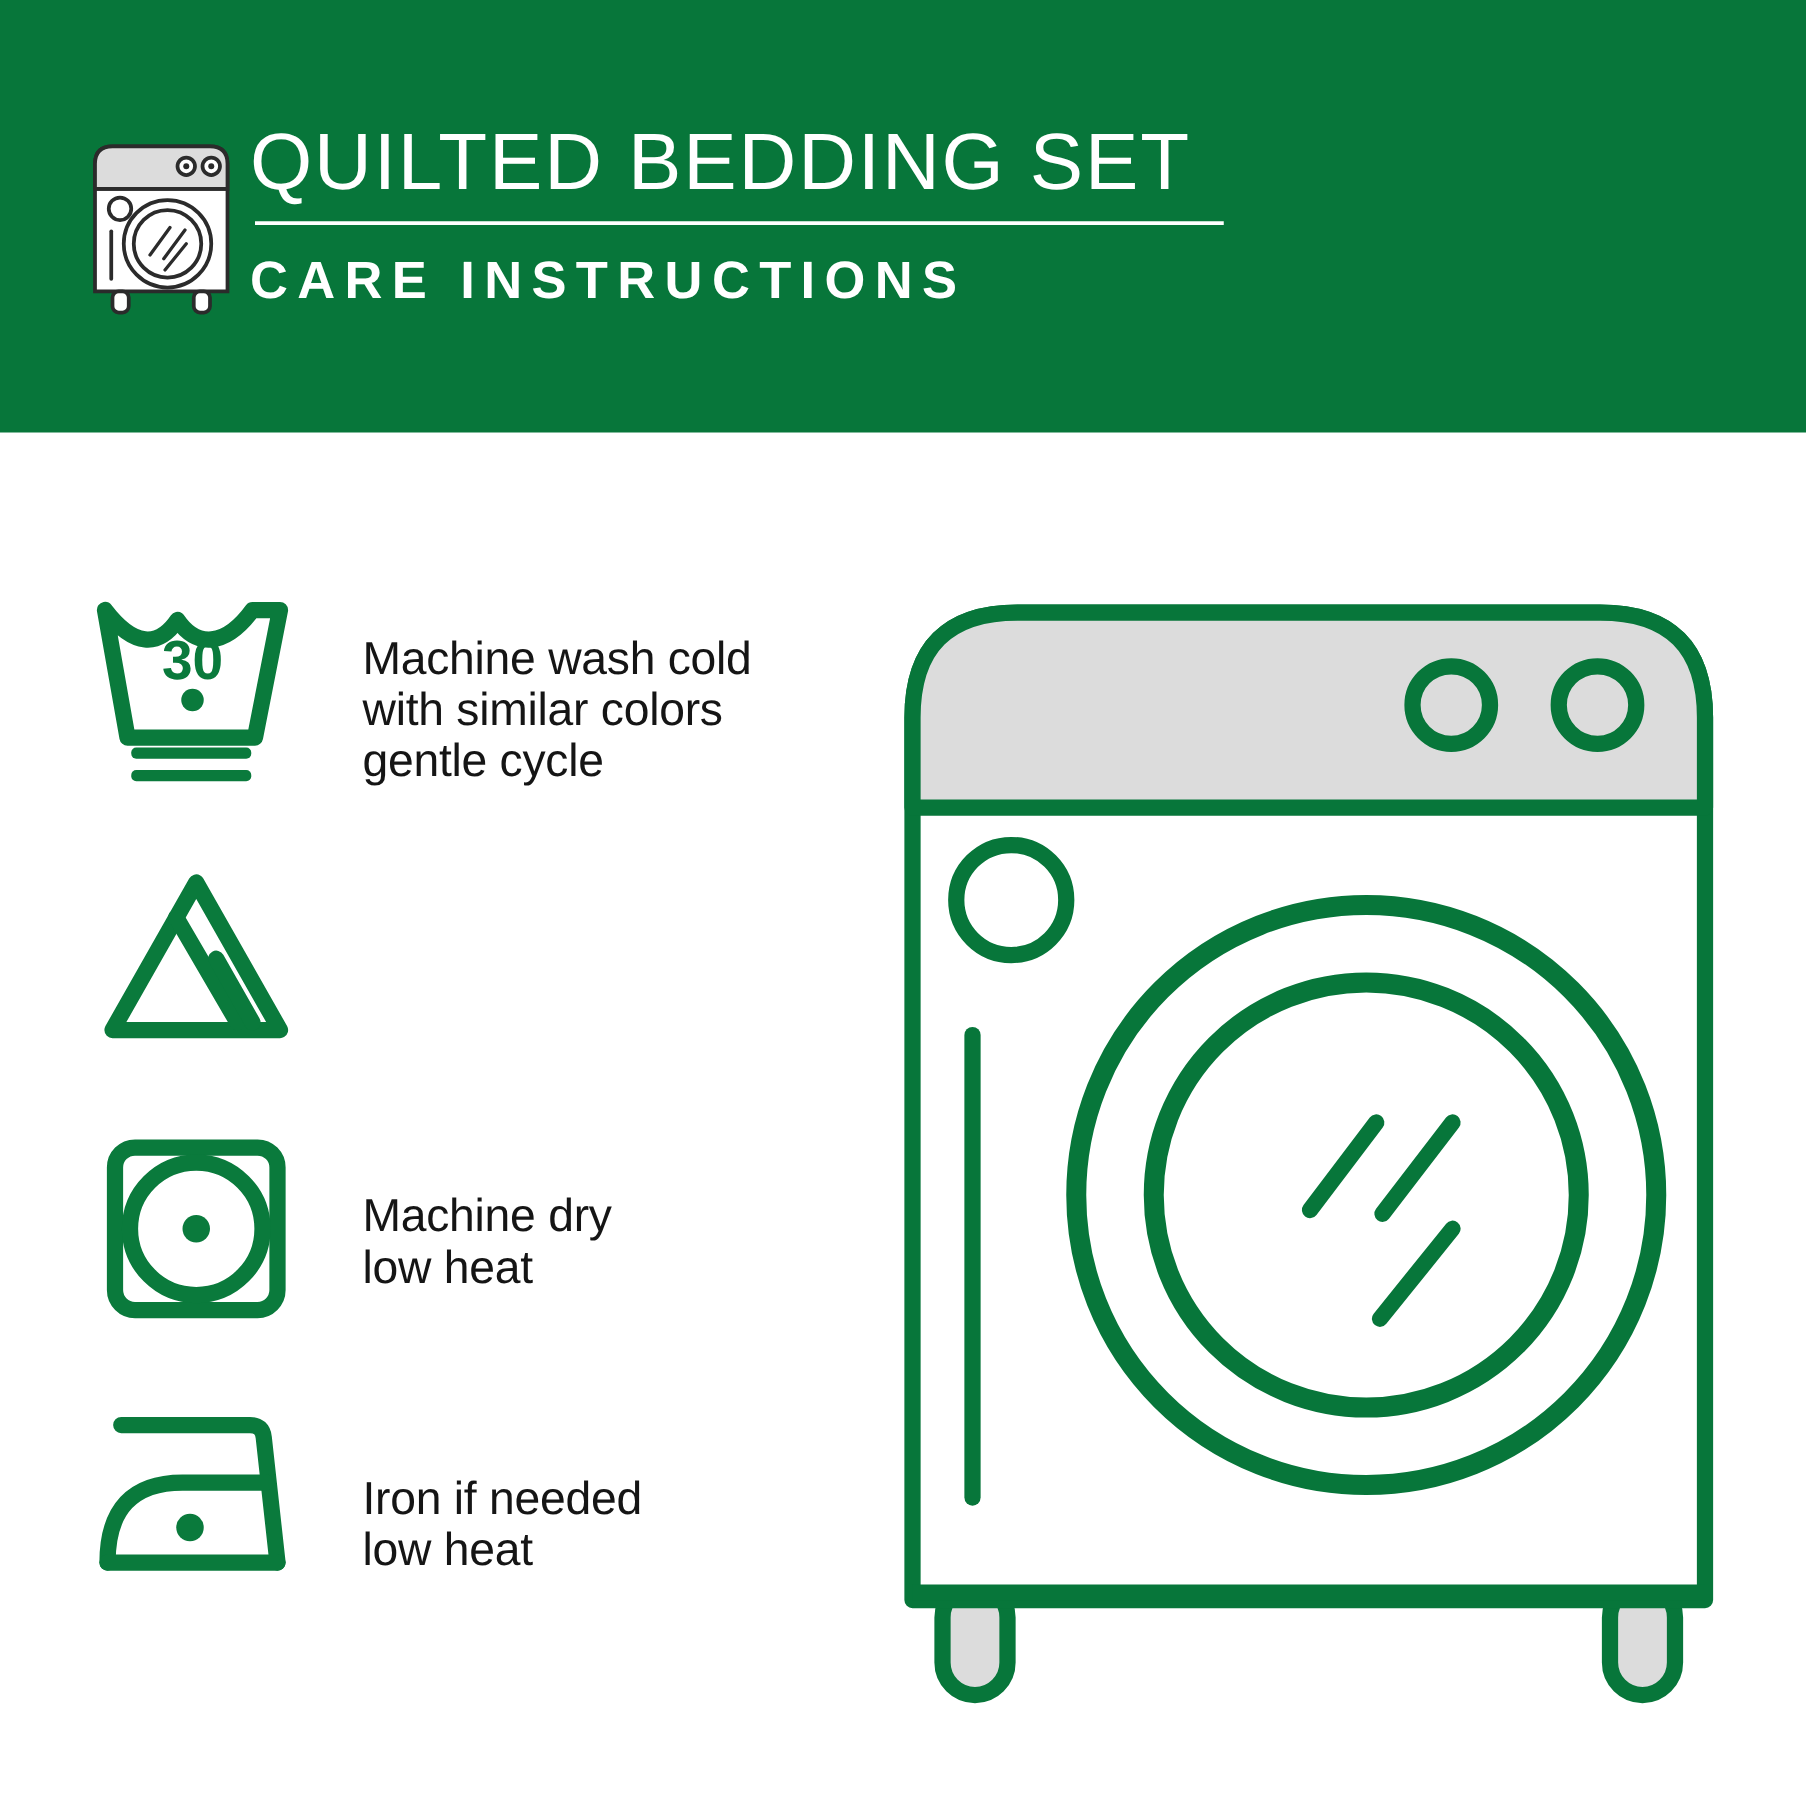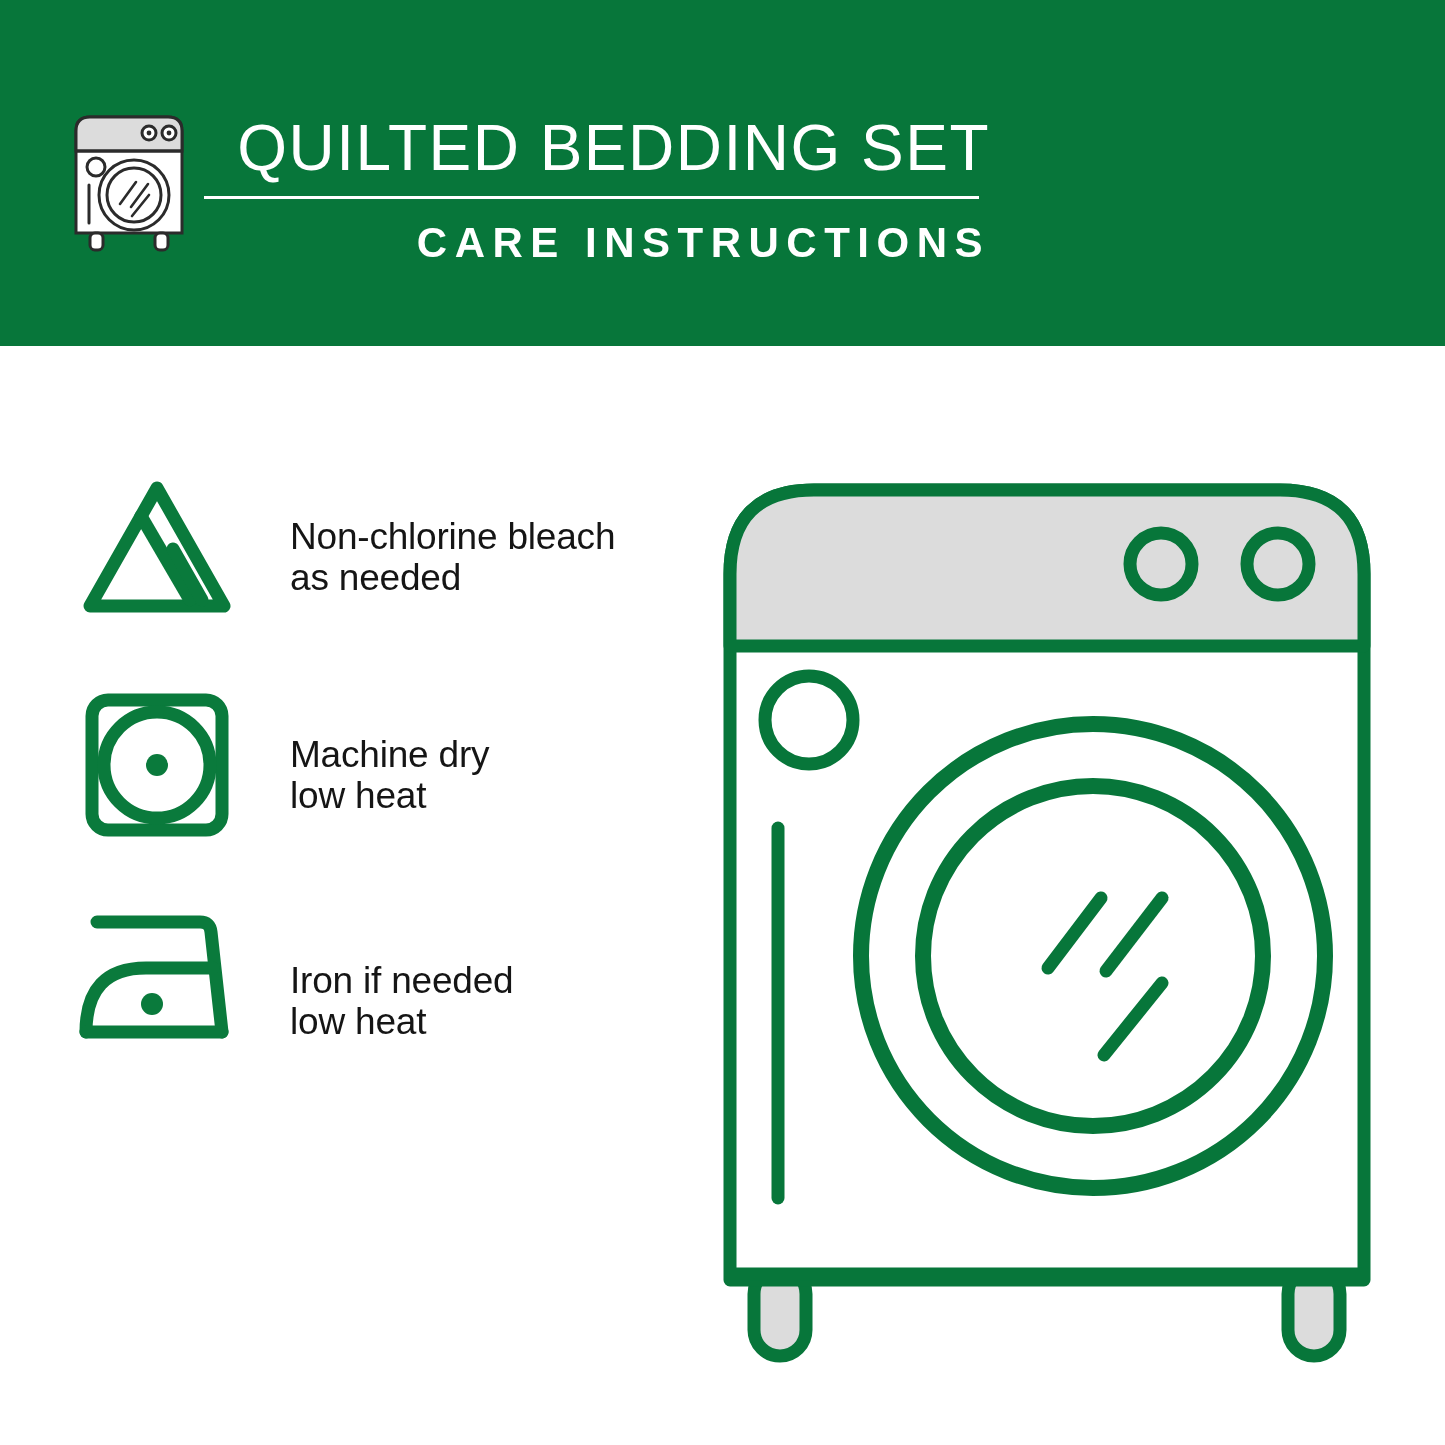--- a/index.html
+++ b/index.html
@@ -30,24 +30,23 @@
   #header-logo {
     position: absolute;
     left: 68px;
     top: 103px;
     width: 122px;
     height: 150px;
   }
   #header-text-block {
     position: absolute;
     left: 200px;
-    top: 112px;
+    top: 93px;
     width: 790px;
     height: 165px;
-    text-align: right;
   }
   #header-title {
     font-family: "Liberation Sans", sans-serif;
     font-size: 64px;
     line-height: 72px;
     letter-spacing: 1.5px;
     color: #ffffff;
     font-weight: 400;
     white-space: nowrap;
     margin: 0;
@@ -147,31 +146,47 @@
     <div id="header-text-block">
       <div id="header-title">QUILTED BEDDING SET</div>
       <div id="header-divider"></div>
       <div id="header-subtitle">CARE INSTRUCTIONS</div>
     </div>
 
   </div>
 
   <div id="care-list">
 
+    <div class="care-row">
+      <div class="care-symbol">
+        <svg viewBox="0 0 170 160" width="170" height="160" aria-hidden="true">
+
+          <path d="M12 18 C 35 48, 55 48, 70 26 C 85 48, 108 48, 130 18
+                   L 152 18 L 132 120 L 30 120 Z" fill="none" stroke="#0a7a3c" stroke-width="13" stroke-linejoin="round" stroke-linecap="round"></path>
+
+          <rect x="33" y="128" width="96" height="9" rx="4" fill="#0a7a3c"></rect>
+          <rect x="33" y="146" width="96" height="9" rx="4" fill="#0a7a3c"></rect>
+
+          <text x="82" y="73" text-anchor="middle" font-family="'Liberation Sans', sans-serif" font-size="44" font-weight="700" fill="#0a7a3c">30</text>
+          <circle cx="82" cy="90" r="9" fill="#0a7a3c"></circle>
+        </svg>
+      </div>
+      <div class="care-text" style="top: 36px;">Machine wash cold
+with similar colors
+gentle cycle</div>
+    </div>
 
     <div class="care-row">
       <div class="care-symbol">
         <svg viewBox="0 0 170 160" width="170" height="160" aria-hidden="true">
           <path d="M85 18 L 152 136 L 18 136 Z" fill="none" stroke="#0a7a3c" stroke-width="13" stroke-linejoin="round"></path>
           <line x1="69" y1="46" x2="118" y2="130" stroke="#0a7a3c" stroke-width="13" stroke-linecap="round"></line>
           <line x1="101" y1="79" x2="130" y2="130" stroke="#0a7a3c" stroke-width="13" stroke-linecap="round"></line>
         </svg>
       </div>
-      <div class="care-text" style="top: 46px;">Non-chlorine bleach
-as needed</div>
     </div>
 
     <div class="care-row">
       <div class="care-symbol">
         <svg viewBox="0 0 170 160" width="170" height="160" aria-hidden="true">
           <rect x="20" y="12" width="130" height="130" rx="16" fill="none" stroke="#0a7a3c" stroke-width="13"></rect>
           <circle cx="85" cy="77" r="53" fill="none" stroke="#0a7a3c" stroke-width="13"></circle>
           <circle cx="85" cy="77" r="11" fill="#0a7a3c"></circle>
         </svg>
       </div>

